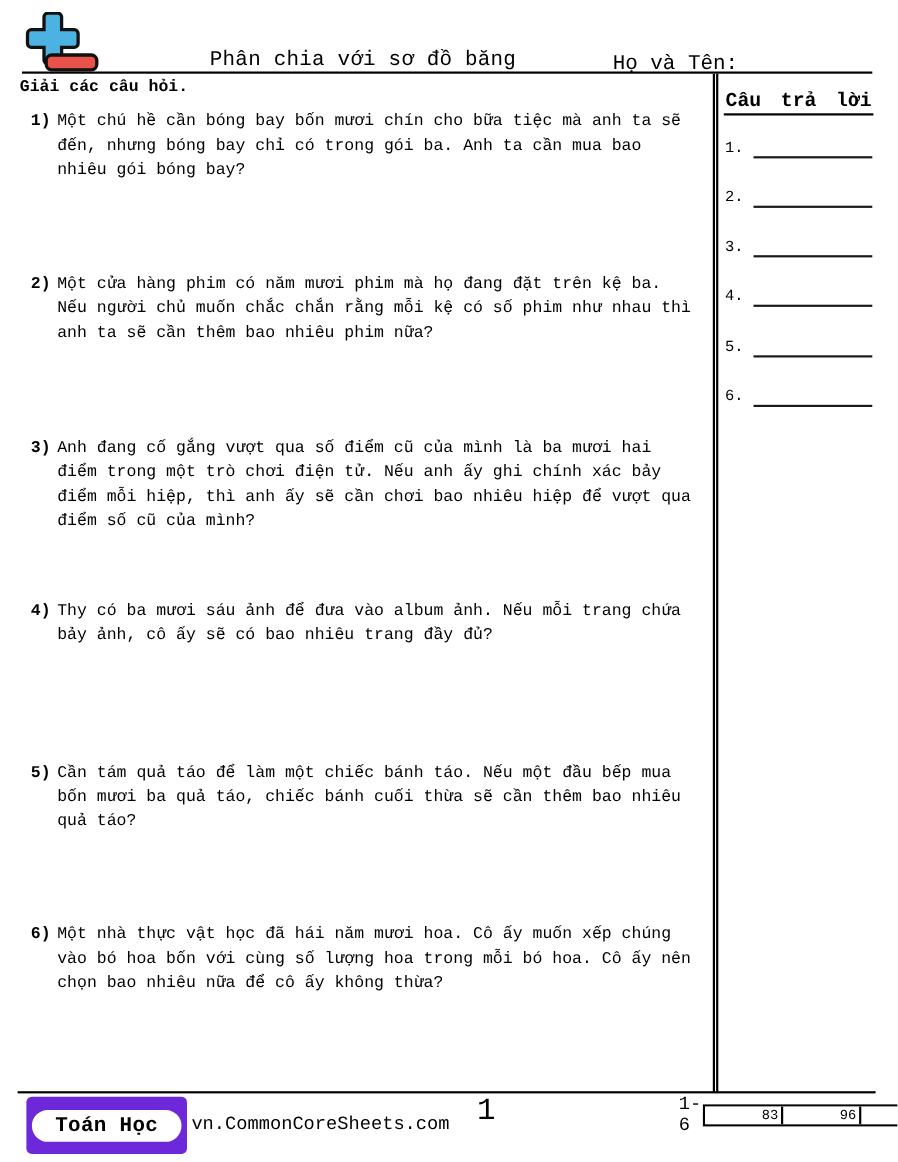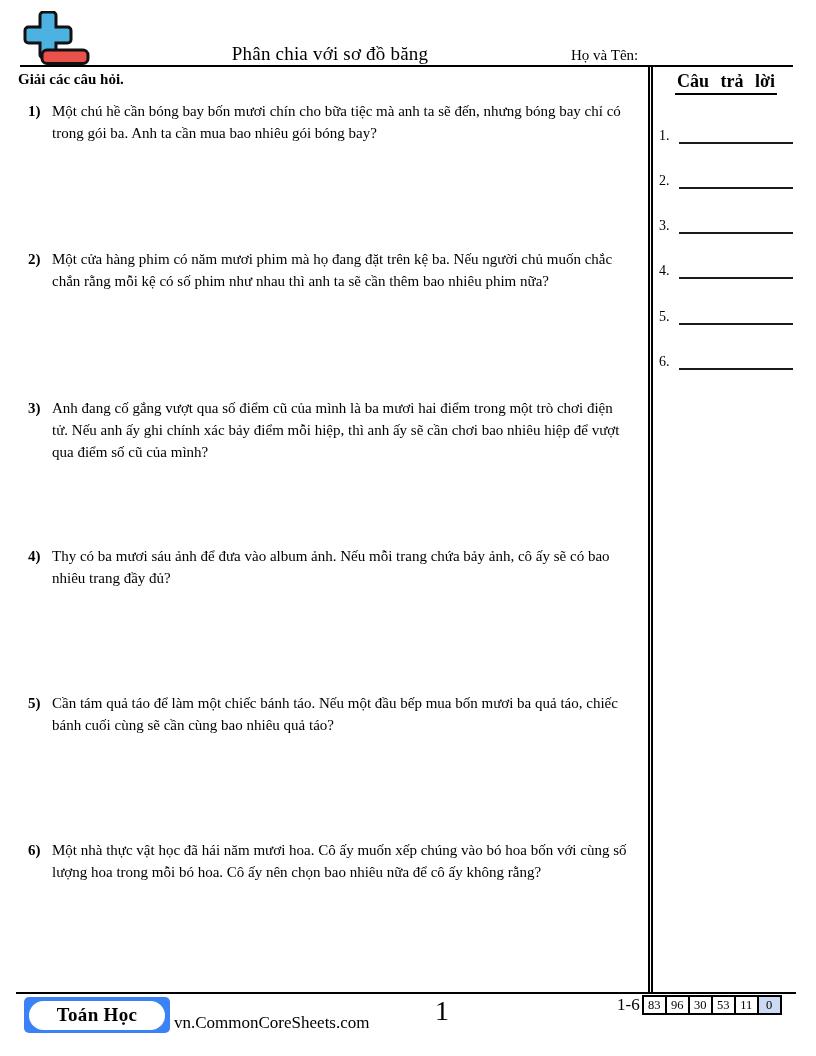--- a/index.html
+++ b/index.html
@@ -1,57 +1,57 @@
 <!DOCTYPE html>
 <html><head>
 <meta charset="utf-8">
 <style>
   html,body{margin:0;padding:0;background:#fff;}
   .page{position:relative;width:816px;height:1056px;background:#ffffff;color:#000;
-        font-family:Liberation Serif, serif;overflow:hidden;}
+        font-family:Liberation Mono, monospace;overflow:hidden;}
 
   
   .logo{position:absolute;left:22px;top:11px;width:70px;height:56px;}
   .header-title{position:absolute;left:0;top:43px;width:660px;text-align:center;
                 font-size:19px;letter-spacing:0.2px;}
-  .name-label{position:absolute;left:571px;top:47px;font-size:15px;text-align:center;}
+  .name-label{position:absolute;left:557px;top:47px;font-size:19px;text-align:center;}
   .header-rule{position:absolute;left:20px;top:65px;width:773px;height:2px;background:#000;}
 
   
   .instructions{position:absolute;left:18px;top:71px;font-size:15px;font-weight:bold;}
   .question{position:absolute;left:28px;width:614px;display:flex;font-size:15px;line-height:22px;}
   .qnum{font-weight:bold;flex:0 0 24px;}
   .qtext{width:580px;}
   .q0{top:100px}.q1{top:248px}.q2{top:397px}.q3{top:545px}.q4{top:692px}.q5{top:839px}
 
   
   .answers-divider{position:absolute;left:648px;top:67px;height:926px;width:0;
                    border-left:5px double #000;}
-  .answers-heading{position:absolute;left:656px;top:71px;width:140px;text-align:center;}
+  .answers-heading{position:absolute;left:656px;top:82px;width:140px;text-align:center;}
   .answers-heading span{display:inline-block;font-size:18px;font-weight:bold;
                         word-spacing:7px;border-bottom:2px solid #000;padding:0 2px 1px 2px;}
   .answer-row{position:absolute;left:659px;width:134px;display:flex;align-items:flex-end;gap:9px;}
   .ans-num{font-size:14px;line-height:17px;}
   .ans-line{flex:1;height:17px;border-bottom:2px solid #1a1a1a;}
   .a0{top:125px}.a1{top:170px}.a2{top:215px}.a3{top:260px}.a4{top:306px}.a5{top:351px}
 
   
   .footer-rule{position:absolute;left:16px;top:992px;width:780px;height:2px;background:#000;}
-  .badge{position:absolute;left:24px;top:997px;width:146px;height:36px;background:#3b82f6;
+  .badge{position:absolute;left:24px;top:997px;width:146px;height:52px;background:#6d28d9;
          border-radius:5px;display:flex;align-items:center;justify-content:center;}
   .badge-inner{width:136px;height:29px;background:#fff;border-radius:15px;
                display:flex;align-items:center;justify-content:center;
                font-size:19px;font-weight:bold;letter-spacing:0.3px;}
   .website{position:absolute;left:174px;top:1013px;font-size:17px;}
   .page-number{position:absolute;left:402px;top:995px;width:80px;text-align:center;font-size:28px;}
   .score{position:absolute;left:617px;top:995px;display:flex;align-items:center;}
   .score-range{font-size:17px;margin-right:2px;}
   .score-cells{display:flex;border:2px solid #000;}
   .score-cell{width:21px;height:16px;font-size:12.5px;display:flex;align-items:center;
-              justify-content:center;border-left:2px solid #000;background:#fff;}
+              justify-content:center;border-left:2px solid #000;background:#fff;padding-left:48px;}
   .score-cell:first-child{border-left:none;}
 </style>
 </head>
 <body>
 
 <div class="page">
 
   <svg class="logo" viewBox="0 0 70 56">
     <path d="M18 4.5 a3.5 3.5 0 0 1 3.5 -3.5 h9 a3.5 3.5 0 0 1 3.5 3.5 v11.5 h11.5 a3.5 3.5 0 0 1 3.5 3.5 v9 a3.5 3.5 0 0 1 -3.5 3.5 h-11.5 v11.5 a3.5 3.5 0 0 1 -3.5 3.5 h-9 a3.5 3.5 0 0 1 -3.5 -3.5 v-11.5 h-11.5 a3.5 3.5 0 0 1 -3.5 -3.5 v-9 a3.5 3.5 0 0 1 3.5 -3.5 h11.5 z" stroke="#111" stroke-width="3" fill="#4cb2e2"></path>
     <rect x="20" y="39" width="46" height="13.5" rx="5" stroke="#111" stroke-width="3" fill="#e9514b"></rect>
@@ -73,25 +73,25 @@
   <div class="question q2">
     <span class="qnum">3)</span>
     <span class="qtext">Anh đang cố gắng vượt qua số điểm cũ của mình là ba mươi hai điểm trong một trò chơi điện tử. Nếu anh ấy ghi chính xác bảy điểm mỗi hiệp, thì anh ấy sẽ cần chơi bao nhiêu hiệp để vượt qua điểm số cũ của mình?</span>
   </div>
   <div class="question q3">
     <span class="qnum">4)</span>
     <span class="qtext">Thy có ba mươi sáu ảnh để đưa vào album ảnh. Nếu mỗi trang chứa bảy ảnh, cô ấy sẽ có bao nhiêu trang đầy đủ?</span>
   </div>
   <div class="question q4">
     <span class="qnum">5)</span>
-    <span class="qtext">Cần tám quả táo để làm một chiếc bánh táo. Nếu một đầu bếp mua bốn mươi ba quả táo, chiếc bánh cuối cùng sẽ cần cùng bao nhiêu quả táo?</span>
+    <span class="qtext">Cần tám quả táo để làm một chiếc bánh táo. Nếu một đầu bếp mua bốn mươi ba quả táo, chiếc bánh cuối thừa sẽ cần thêm bao nhiêu quả táo?</span>
   </div>
   <div class="question q5">
     <span class="qnum">6)</span>
-    <span class="qtext">Một nhà thực vật học đã hái năm mươi hoa. Cô ấy muốn xếp chúng vào bó hoa bốn với cùng số lượng hoa trong mỗi bó hoa. Cô ấy nên chọn bao nhiêu nữa để cô ấy không rằng?</span>
+    <span class="qtext">Một nhà thực vật học đã hái năm mươi hoa. Cô ấy muốn xếp chúng vào bó hoa bốn với cùng số lượng hoa trong mỗi bó hoa. Cô ấy nên chọn bao nhiêu nữa để cô ấy không thừa?</span>
   </div>
 
   <div class="answers-divider"></div>
   <div class="answers-heading">
     <span>Câu trả lời</span>
   </div>
 
   <div class="answer-row a0">
     <span class="ans-num">1.</span>
     <span class="ans-line"></span>

